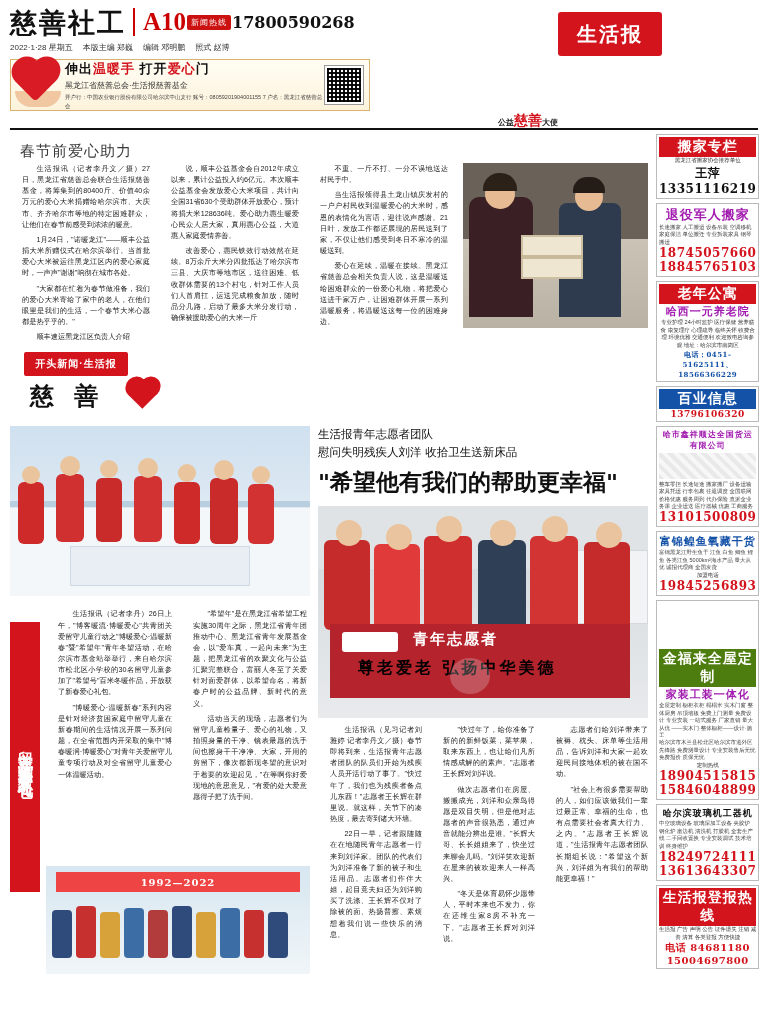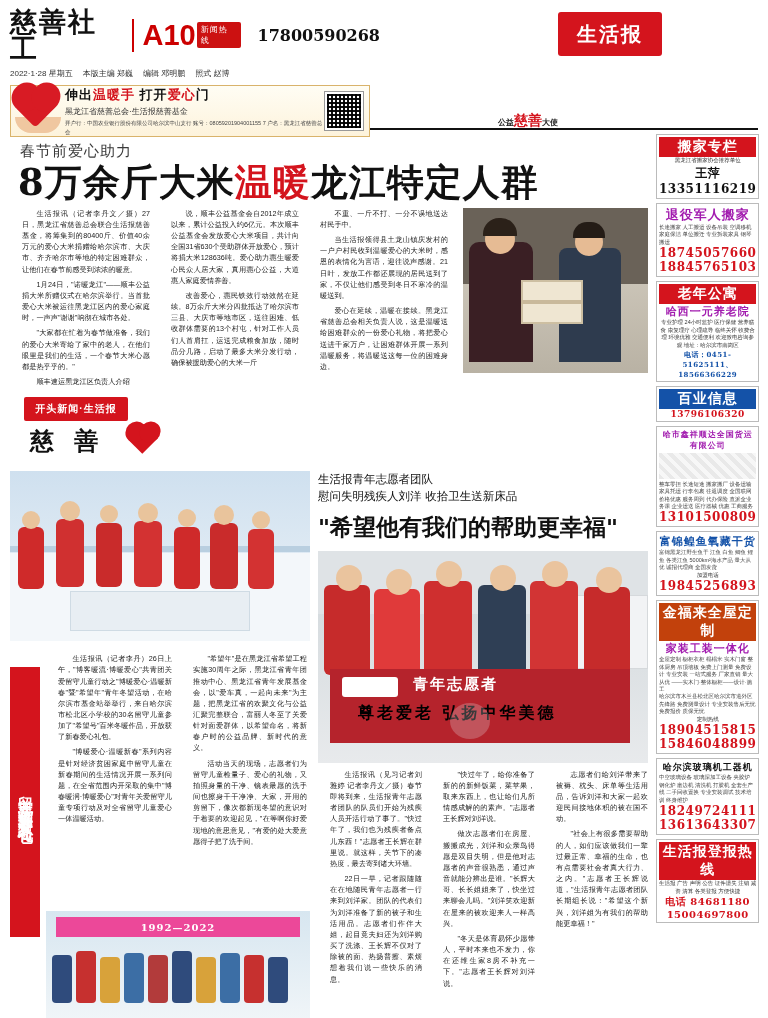--- a/index.html
+++ b/index.html
@@ -17,28 +17,28 @@
   
   .masthead { display:flex; align-items:flex-start; height:118px; position:relative; }
   .mh-left { width:370px; }
   .paper-name {
     font-family: "DejaVu Serif", serif;
     font-weight:bold; font-size:27px; letter-spacing:2px; color:#111;
     line-height:1;
   }
   .mh-row1 { display:flex; align-items:center; gap:1px; }
   .page-code {
-    font-family:Liberation Sans, sans-serif; font-weight:bold; font-size:29px;
+    font-family:Liberation Serif, serif; font-weight:bold; font-size:25px;
     color:#c00; border-left:2px solid #c00; padding-left:8px; margin-left:6px;
   }
   .hotline-badge {
     background:#c11; color:#fff; font-size:8px; padding:2px 4px; border-radius:2px;
     letter-spacing:1px;
   }
-  .hotline-num { font-family:"DejaVu Serif",serif; font-weight:bold; font-size:16px; color:#111;margin-left:16px; }
+  .hotline-num { font-family:"DejaVu Serif",serif; font-weight:bold; font-size:16px; color:#111; }
   .mh-meta { font-size:8px; color:#333; margin-top:6px; display:flex; gap:10px; }
   .mh-meta span { white-space:nowrap; }
   .mh-banner {
     margin-top:6px; width:360px; height:52px; border:1px solid #d9b36b;
     background:linear-gradient(180deg,#fffdf4,#fdf3dc);
     display:flex; align-items:center; padding:3px 4px; position:relative;
   }
   .heart-logo { width:46px; height:44px; position:relative; flex:0 0 46px; }
   .heart-logo .h {
     position:absolute; left:6px; top:4px; width:30px; height:28px; background:#d81b24;
@@ -137,21 +137,21 @@
   
   .ad { border:1px solid #bbb; margin-bottom:4px; padding:2px; text-align:center; background:#fff; }
   .ad-title { font-family:"DejaVu Serif",serif; font-weight:bold; font-size:13px; letter-spacing:1px; }
   .ad-title.red { color:#a21caf; }
   .ad-title.blue { color:#1452a8; }
   .ad-phone { font-family:"DejaVu Serif",serif; font-weight:bold; font-size:12px; color:#d4141d; letter-spacing:0.5px; }
   .ad-phone.blue{ color:#1452a8; }
   .ad-phone.black{ color:#111; }
   .ad-band { background:#d4141d; color:#fff; font-size:14px; font-weight:bold; padding:1px 0; letter-spacing:1px;}
   .ad-band.blue { background:#1452a8; }
-  .ad-band.gold { background:#c2410c; }
+  .ad-band.gold { background:#4d7c0f;margin-top:46px; }
   .tiny { font-size:5.5px; color:#333; line-height:1.4; }
   .ad-grid { font-size:5.5px; color:#444; line-height:1.35; text-align:left; }
   .ad-img { height:26px; background:repeating-linear-gradient(45deg,#e9e9e9 0 4px,#f7f7f7 4px 8px); margin:2px 0;}
 </style>
 </head>
 <body>
 
 <div class="page">
 
   <div class="masthead">
@@ -191,23 +191,20 @@
     <div class="mh-logo">生活报</div>
   </div>
 
   <div class="rule"></div>
 
   <div class="body-wrap">
 
     <div class="content">
 
       <div class="kicker">春节前爱心助力</div>
-      <div class="headline">
-        <span>8万余斤大米</span><span class="red">温暖</span><span>龙江特定人群</span>
-      </div>
 
       <div class="art-top">
         <div class="cols">
           <div class="col">
             <p>生活报讯（记者李丹文／摄）27日，黑龙江省慈善总会联合生活报慈善基金，将筹集到的80400斤、价值40余万元的爱心大米捐赠给哈尔滨市、大庆市、齐齐哈尔市等地的特定困难群众，让他们在春节前感受到浓浓的暖意。</p>
             <p>1月24日，"诺暖龙江"——顺丰公益捐大米所赠仪式在哈尔滨举行。当首批爱心大米被运往黑龙江区内的爱心家庭时，一声声"谢谢"响彻在城市各处。</p>
             <p>"大家都在忙着为春节做准备，我们的爱心大米寄给了家中的老人，在他们眼里是我们的生活，一个春节大米心愿都是热乎乎的。"</p>
             <p>顺丰速运黑龙江区负责人介绍</p>
           </div>
           <div class="col">
@@ -275,21 +272,21 @@
             </div>
             <div class="col" style="width:126px">
               <p>"希望年"是在黑龙江省希望工程实施30周年之际，黑龙江省青年团推动中心、黑龙江省青年发展基金会，以"爱车真，一起向未来"为主题，把黑龙江省的欢聚文化与公益汇聚完整联合，富丽人冬至了关爱针对面爱群体，以希望命名，将新春户时的公益品牌、新时代的意义。</p>
               <p>活动当天的现场，志愿者们为留守儿童检量子、爱心的礼物，又拍照身量的干净、镜表最愿的洗手间也擦身干干净净、大家，开用的剪留下，像次都新现冬望的意识对于着要的欢迎起见，"在等啊你好爱现地的意思意见，"有爱的处大爱意愿得子把了洗手间。</p>
             </div>
           </div>
 
           <div class="photo-group">
             <div class="ph" style="width:264px;height:108px">
               <div style="position:absolute;inset:0;background:linear-gradient(180deg,#d7e6f0,#f0f5f8)"></div>
-              <div style="position:absolute;left:10px;top:6px;width:244px;height:20px;background:#ec4899;color:#fff;font-size:10px;display:flex;align-items:center;justify-content:center;font-family:'DejaVu Serif',serif;font-weight:bold;letter-spacing:1px">1992—2022</div>
+              <div style="position:absolute;left:10px;top:6px;width:244px;height:20px;background:#ef4444;color:#fff;font-size:10px;display:flex;align-items:center;justify-content:center;font-family:'DejaVu Serif',serif;font-weight:bold;letter-spacing:1px">1992—2022</div>
               <div style="position:absolute;left:6px;top:44px;width:20px;height:48px;background:#2f4b7c;border-radius:4px"></div>
               <div style="position:absolute;left:30px;top:40px;width:20px;height:52px;background:#c6302f;border-radius:4px"></div>
               <div style="position:absolute;left:54px;top:46px;width:20px;height:46px;background:#d8a23a;border-radius:4px"></div>
               <div style="position:absolute;left:78px;top:42px;width:20px;height:50px;background:#3c6ea5;border-radius:4px"></div>
               <div style="position:absolute;left:102px;top:44px;width:20px;height:48px;background:#b23b3b;border-radius:4px"></div>
               <div style="position:absolute;left:126px;top:40px;width:20px;height:52px;background:#2f4b7c;border-radius:4px"></div>
               <div style="position:absolute;left:150px;top:46px;width:20px;height:46px;background:#d8a23a;border-radius:4px"></div>
               <div style="position:absolute;left:174px;top:42px;width:20px;height:50px;background:#3c6ea5;border-radius:4px"></div>
               <div style="position:absolute;left:198px;top:44px;width:20px;height:48px;background:#c6302f;border-radius:4px"></div>
               <div style="position:absolute;left:222px;top:46px;width:20px;height:46px;background:#2f4b7c;border-radius:4px"></div>

